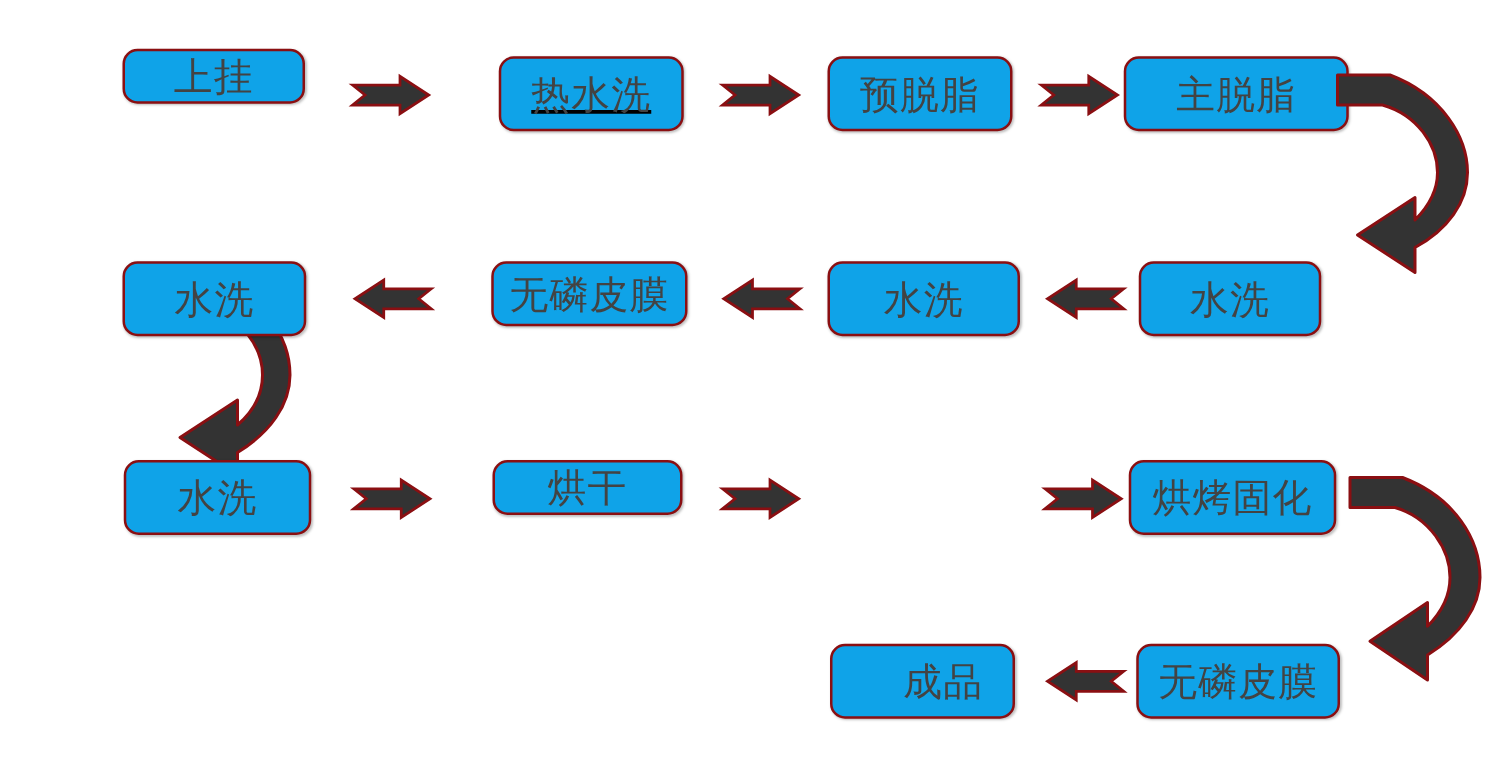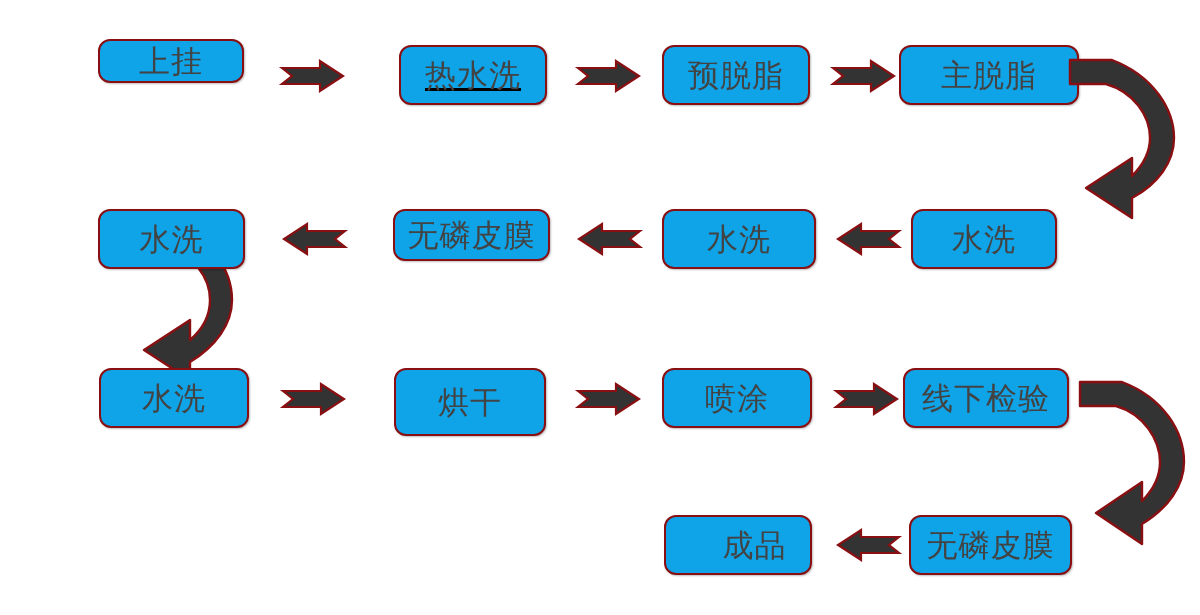--- a/index.html
+++ b/index.html
@@ -160,42 +160,39 @@
   <div class="node" style="left:99px;top:368px;width:150px;height:60px;">
     <span class="node-label">水洗</span>
   </div>
 
   <div class="arrow" style="left:283px;top:383px;width:62px;height:32px;">
     <svg width="62" height="32" viewBox="0 0 62 32">
       <path d="M0,8 L10,16 L0,24 L38,24 L38,31 L61,16 L38,1 L38,8 Z" fill="#333333" stroke="#8A0F12" stroke-width="2.2" stroke-linejoin="miter"></path>
     </svg>
   </div>
 
-  <div class="node" style="left:394px;top:368px;width:152px;height:68px;">
+  <div class="node" style="left:394px;top:368px;width:152px;height:44px;">
     <span class="node-label">烘干</span>
   </div>
 
   <div class="arrow" style="left:578px;top:383px;width:62px;height:32px;">
     <svg width="62" height="32" viewBox="0 0 62 32">
       <path d="M0,8 L10,16 L0,24 L38,24 L38,31 L61,16 L38,1 L38,8 Z" fill="#333333" stroke="#8A0F12" stroke-width="2.2" stroke-linejoin="miter"></path>
     </svg>
   </div>
 
-  <div class="node" style="left:662px;top:368px;width:150px;height:60px;">
-    <span class="node-label">喷涂</span>
-  </div>
 
   <div class="arrow" style="left:836px;top:383px;width:62px;height:32px;">
     <svg width="62" height="32" viewBox="0 0 62 32">
       <path d="M0,8 L10,16 L0,24 L38,24 L38,31 L61,16 L38,1 L38,8 Z" fill="#333333" stroke="#8A0F12" stroke-width="2.2" stroke-linejoin="miter"></path>
     </svg>
   </div>
 
   <div class="node" style="left:903px;top:368px;width:166px;height:60px;">
-    <span class="node-label">线下检验</span>
+    <span class="node-label">烘烤固化</span>
   </div>
 
   <div class="curve" style="left:1076px;top:380px;width:126px;height:168px;">
     <svg width="126" height="168" viewBox="0 0 126 168">
       <path d="M4,2
                L46,2
                C88,18 108,52 108,82
                C108,106 92,128 66,144
                L66,164
                L20,133

